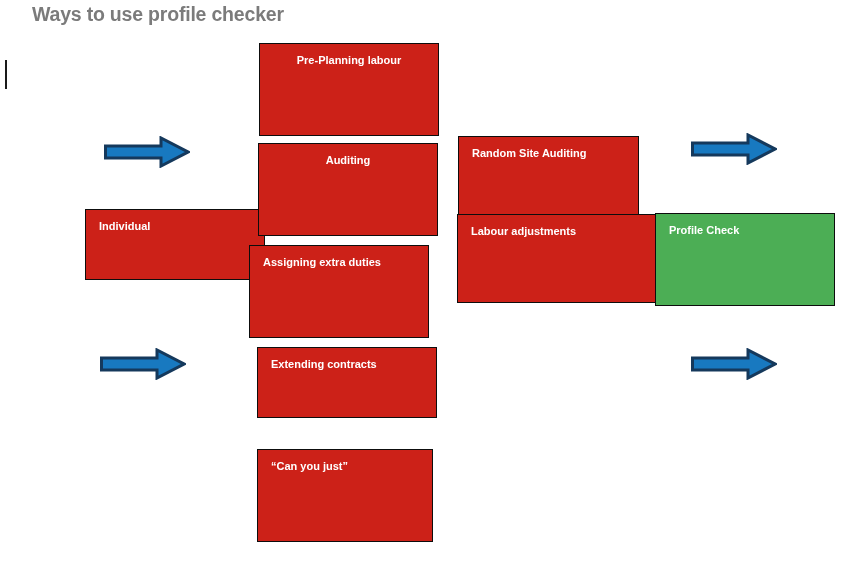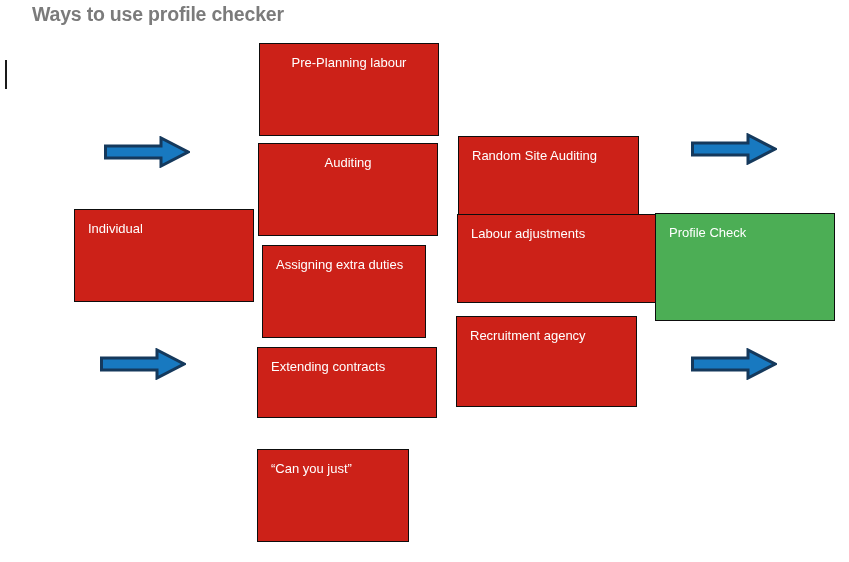--- a/index.html
+++ b/index.html
@@ -34,24 +34,25 @@
     top: 60px;
     width: 1.5px;
     height: 29px;
     background: #1a1a1a;
   }
   .node {
     position: absolute;
     box-sizing: border-box;
     border: 1.5px solid #0d0d0d;
     color: #ffffff;
-    font-size: 13px;
+    font-size: 11px;
     line-height: 1.78;
     padding: 7px 0 0 13px;
     overflow: hidden;
+    font-weight: bold;
   }
   .node.red   { background: #cc2118; }
   .node.green { background: #4cae55; }
   .node.center {
     text-align: center;
     padding-left: 8px;
     padding-right: 8px;
   }
   .arrow {
     position: absolute;
@@ -60,57 +61,54 @@
 </style>
 </head>
 <body>
 
 <div id="canvas">
 
   <div class="title">Ways to use profile checker</div>
 
   <div class="caret"></div>
 
-  <div class="node red" style="left:74px; top:209px; width:180px; height:93px;">
+  <div class="node red" style="left:85px; top:209px; width:180px; height:71px;">
     <span>Individual</span>
   </div>
 
   <div class="node red center" style="left:259px; top:43px; width:180px; height:93px;">
     <span>Pre-Planning labour</span>
   </div>
 
   <div class="node red center" style="left:258px; top:143px; width:180px; height:93px;">
     <span>Auditing</span>
   </div>
 
-  <div class="node red" style="left:262px; top:245px; width:164px; height:93px;">
+  <div class="node red" style="left:249px; top:245px; width:180px; height:93px;">
     <span>Assigning extra duties</span>
   </div>
 
   <div class="node red" style="left:257px; top:347px; width:180px; height:71px;">
     <span>Extending contracts</span>
   </div>
 
-  <div class="node red" style="left:257px; top:449px; width:152px; height:93px;">
+  <div class="node red" style="left:257px; top:449px; width:176px; height:93px;">
     <span>“Can you just”</span>
   </div>
 
   <div class="node red" style="left:458px; top:108px; width:181px; height:89px;margin-top:28px;">
     <span>Random Site Auditing</span>
   </div>
 
   <div class="node red" style="left:457px; top:214px; width:200px; height:89px;">
     <span>Labour adjustments</span>
   </div>
 
-  <div class="node red" style="left:456px; top:316px; width:181px; height:91px;">
-    <span>Recruitment agency</span>
-  </div>
 
-  <div class="node green" style="left:655px; top:213px; width:180px; height:108px;">
+  <div class="node green" style="left:655px; top:213px; width:180px; height:93px;">
     <span>Profile Check</span>
   </div>
 
   <div class="arrow" style="left:104px; top:136px;">
     <svg width="86" height="32" viewBox="0 0 86 32">
       <polygon points="1.5,10 57,10 57,2 84,16 57,30 57,22 1.5,22" fill="#1879c0" stroke="#15395c" stroke-width="3" stroke-linejoin="miter"></polygon>
     </svg>
   </div>
 
   <div class="arrow" style="left:100px; top:348px;">

